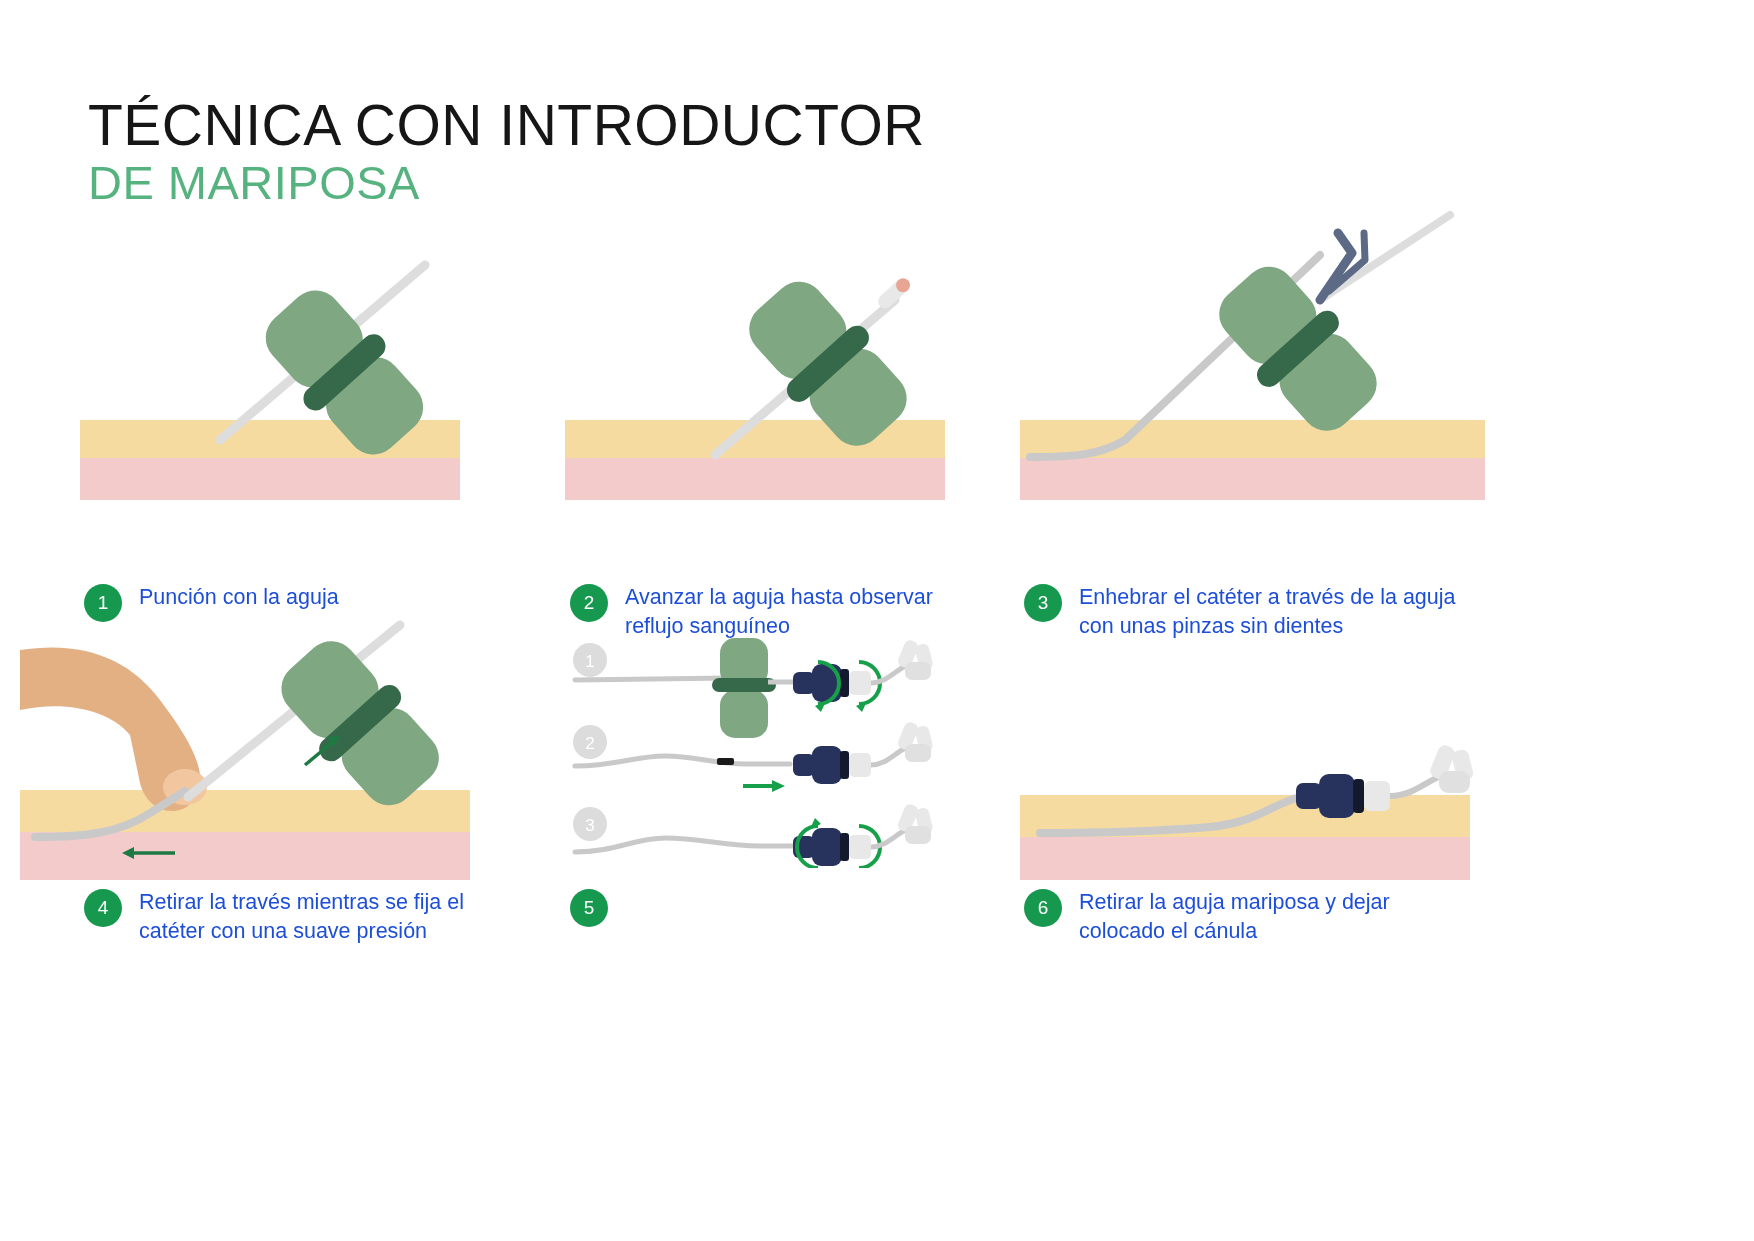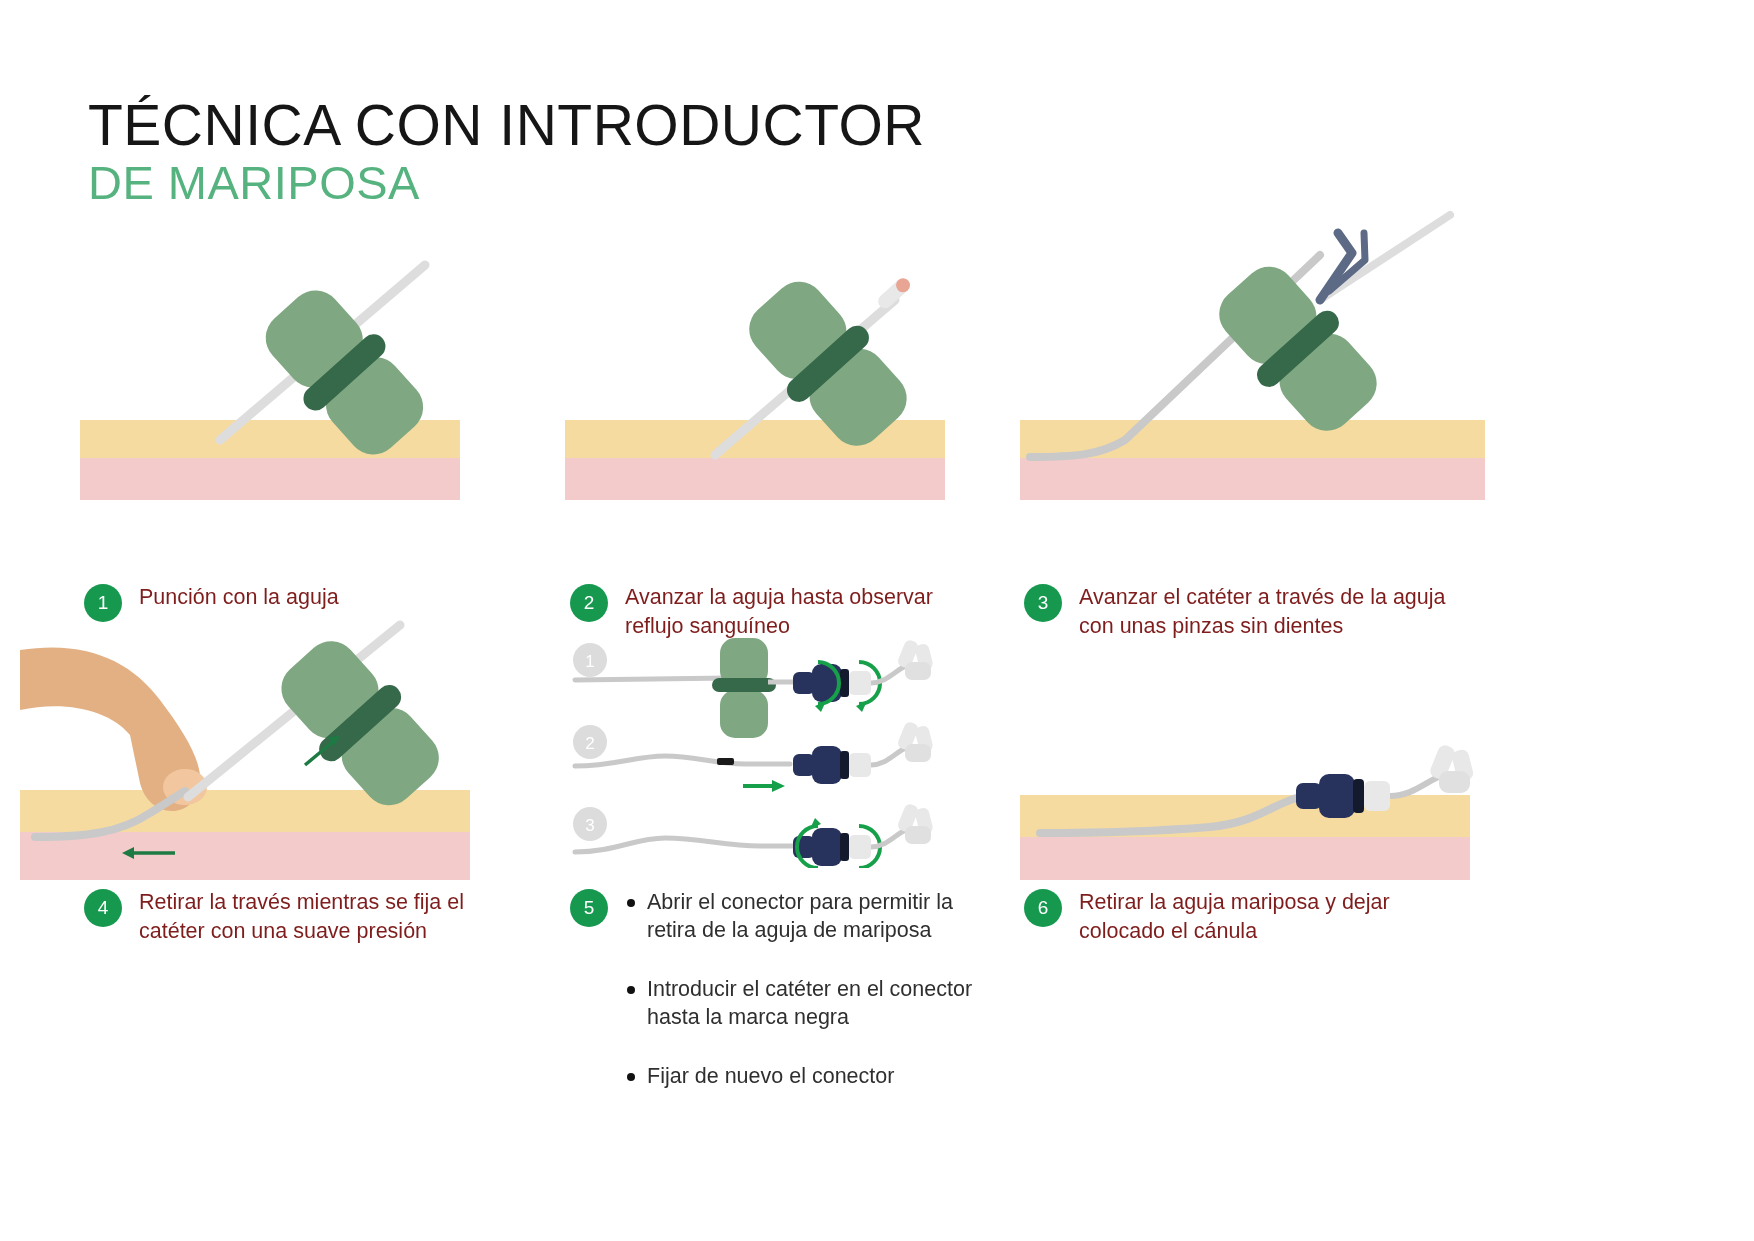--- a/index.html
+++ b/index.html
@@ -66,21 +66,21 @@
     font-size: 19px;
     display: flex;
     align-items: center;
     justify-content: center;
     font-weight: 400;
     margin-top: 1px;
   }
   .caption-text {
     font-size: 21.5px;
     line-height: 1.33;
-    color: #7f1d1d;
+    color: #1d4ed8;
     max-width: 400px;
   }
   .bullet-list {
     list-style: none;
     margin: 0;
     padding: 0;
   }
   .bullet-list li {
     position: relative;
     padding-left: 22px;
@@ -174,21 +174,21 @@
       <g transform="rotate(-42 270 120)">
         <rect x="218" y="56" width="84" height="84" rx="26" fill="#7FA882"></rect>
         <rect x="218" y="146" width="84" height="84" rx="26" fill="#7FA882"></rect>
         <rect x="209" y="131" width="102" height="24" rx="12" fill="#36684A"></rect>
       </g>
     </svg>
   </div>
 </div>
 <div class="caption" style="left:1024px; top:583px; width:470px;">
   <div class="badge">3</div>
-  <div class="caption-text">Avanzar el catéter a través de la aguja con unas pinzas sin dientes</div>
+  <div class="caption-text">Enhebrar el catéter a través de la aguja con unas pinzas sin dientes</div>
 </div>
 
 <div class="panel" style="left:10px; top:615px; width:470px; height:265px;">
   <div class="figure">
     <svg width="470" height="265" viewBox="0 0 470 265">
       <rect x="10" y="175" width="450" height="42" fill="#F6DBA0"></rect>
       <rect x="10" y="217" width="450" height="48" fill="#F4CBCB"></rect>
 
       <path d="M10,35 C75,25 120,45 150,85 C172,114 188,140 190,160 C192,182 178,196 162,196 C146,196 134,184 130,168 L120,120 C100,95 55,85 10,95 Z" fill="#E3B084"></path>
       <ellipse cx="175" cy="172" rx="22" ry="18" fill="#F2C79F"></ellipse>
@@ -293,25 +293,20 @@
           <rect x="336" y="22" width="14" height="28" rx="6" fill="#E8E8E8" transform="rotate(22 343 36)"></rect>
           <rect x="352" y="26" width="14" height="26" rx="6" fill="#E8E8E8" transform="rotate(-14 359 39)"></rect>
           <rect x="340" y="44" width="26" height="18" rx="7" fill="#E0E0E0"></rect>
         </g>
       </g>
     </svg>
   </div>
 </div>
 <div class="caption" style="left:570px; top:888px; width:420px;">
   <div class="badge">5</div>
-  <ul class="bullet-list">
-    <li>Abrir el conector para permitir la retira de la aguja de mariposa</li>
-    <li>Introducir el catéter en el conector hasta la marca negra</li>
-    <li>Fijar de nuevo el conector</li>
-  </ul>
 </div>
 
 <div class="panel" style="left:1010px; top:735px; width:520px; height:145px;">
   <div class="figure">
     <svg width="520" height="145" viewBox="0 0 520 145">
       <rect x="10" y="60" width="450" height="42" fill="#F6DBA0"></rect>
       <rect x="10" y="102" width="450" height="43" fill="#F4CBCB"></rect>
 
       <path d="M30,98 C90,98 150,96 200,92 C245,88 260,70 290,62" fill="none" stroke="#C9C9C9" stroke-width="8" stroke-linecap="round"></path>
       <g>

